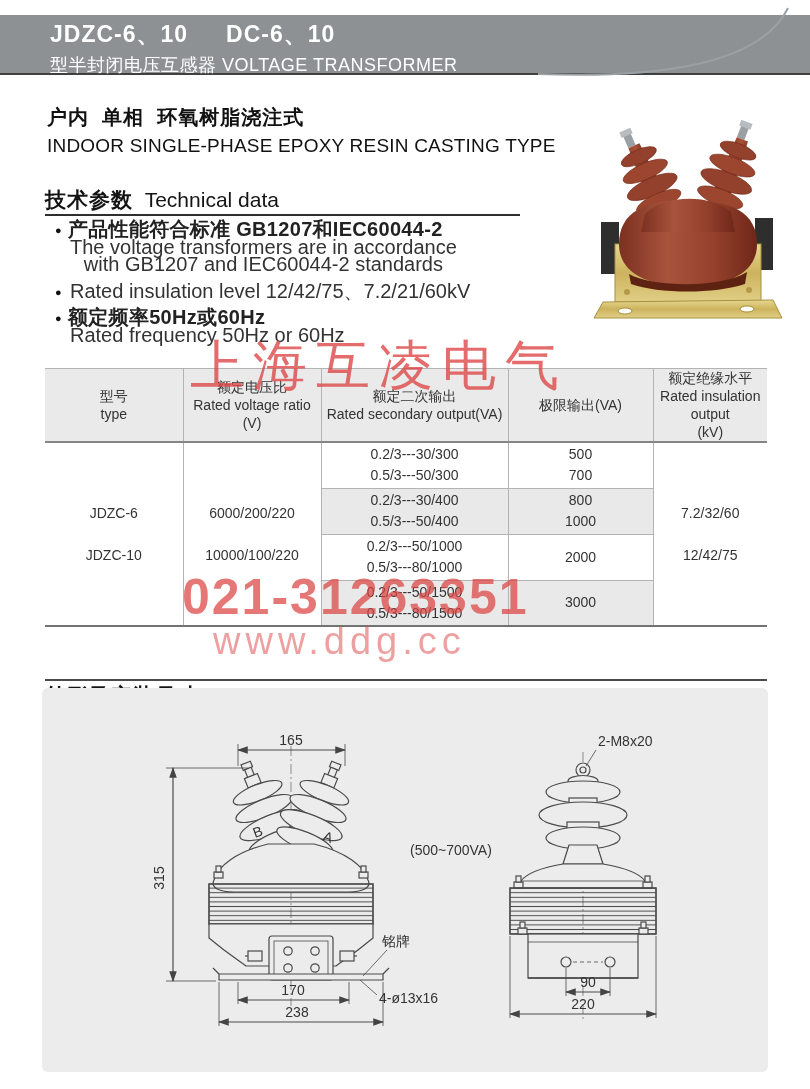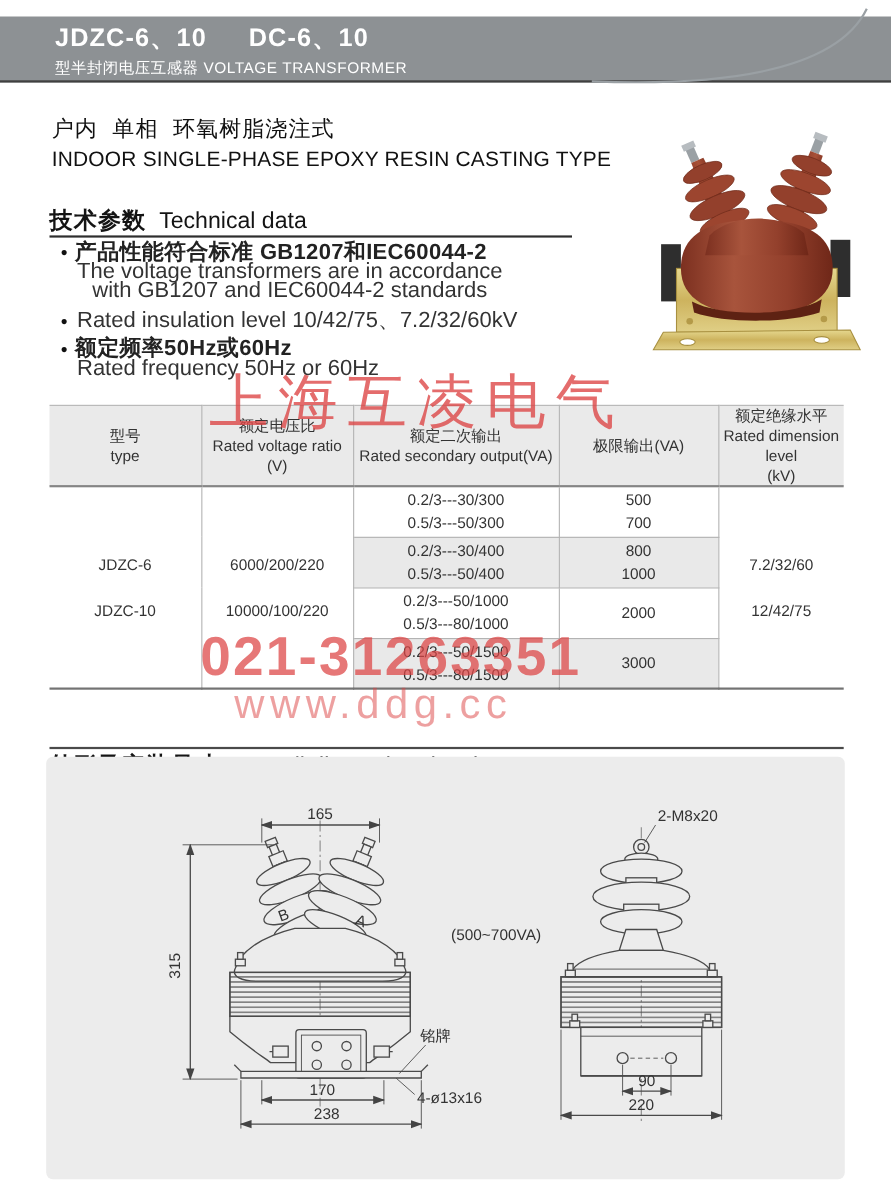--- a/index.html
+++ b/index.html
@@ -4,32 +4,32 @@
 <style>
   html,body{margin:0;padding:0;background:#fff;}
   .page{position:relative;width:810px;height:1089px;background:#fff;overflow:hidden;
         font-family:"Liberation Sans", sans-serif;color:#333;}
   
   .header-bar{position:absolute;left:0;top:15px;width:810px;height:58px;
               background:#8d9194;border-bottom:2px solid #404040;}
   .header-titles{position:absolute;left:50px;top:4px;color:#fff;}
   .model-line{font-size:23px;font-weight:bold;letter-spacing:1px;white-space:pre;}
   .model-line .gap{display:inline-block;width:38px;}
-  .header-sub{font-size:14px;margin-top:3px;letter-spacing:.5px;white-space:pre;}
+  .header-sub{font-size:18px;margin-top:3px;letter-spacing:.5px;white-space:pre;}
   .curve-svg{position:absolute;left:500px;top:0;width:310px;height:95px;}
   .logo-bubble{position:absolute;left:562px;top:5px;width:228px;height:77px;
                background:#fff;border-radius:14px;}
   .logo-square{position:absolute;left:16px;top:13px;width:57px;height:45px;}
   .logo-cn{position:absolute;left:82px;top:10px;font-size:34px;font-weight:bold;
            color:#3b3f43;letter-spacing:2px;white-space:nowrap;}
   .logo-en{position:absolute;left:20px;top:57px;width:200px;font-size:14px;
            color:#34383c;white-space:nowrap;}
   
   .intro{position:absolute;left:47px;top:104px;color:#111;}
-  .intro-cn{font-size:20px;font-weight:normal;white-space:pre;letter-spacing:1px;}
+  .intro-cn{font-size:20px;font-weight:bold;white-space:pre;letter-spacing:1px;}
   .intro-en{font-size:19px;margin-top:4px;letter-spacing:.2px;}
   
   .sec-title{position:absolute;left:45px;font-size:21px;color:#141414;white-space:pre;}
   .sec-title .cn{font-weight:bold;letter-spacing:1px;}
   .sec-title .en{font-weight:normal;}
   .rule{position:absolute;left:45px;height:2px;background:#2e2e2e;}
   
   .bullets{position:absolute;left:55px;top:221px;width:480px;}
   .bullet{display:flex;margin-bottom:9px;}
   .bullet .dot{width:13px;font-size:11px;color:#111;padding-top:3px;}
@@ -94,21 +94,21 @@
       <span class="dot">●</span>
       <div>
         <div class="ln cn">产品性能符合标准 GB1207和IEC60044-2</div>
         <div class="ln en">The voltage transformers are in accordance</div>
         <div class="ln en">with GB1207 and IEC60044-2 standards</div>
       </div>
     </div>
     <div class="bullet">
       <span class="dot">●</span>
       <div>
-        <div class="ln en">Rated insulation level 10/42/75、7.2/32/60kV</div>
+        <div class="ln en">Rated insulation level 12/42/75、7.2/21/60kV</div>
       </div>
     </div>
     <div class="bullet">
       <span class="dot">●</span>
       <div>
         <div class="ln cn">额定频率50Hz或60Hz</div>
         <div class="ln en">Rated frequency 50Hz or 60Hz</div>
       </div>
     </div>
   </div>
@@ -196,21 +196,21 @@
       </th>
       <th>
         <div>额定二次输出</div>
             <div>Rated secondary output(VA)</div>
       </th>
       <th>
         <div>极限输出(VA)</div>
       </th>
       <th>
         <div>额定绝缘水平</div>
-            <div>Rated dimension level</div>
+            <div>Rated insulation output</div>
             <div>(kV)</div>
       </th>
     </tr>
     <tr class="bd">
       <td rowspan="4" class="tall">
         <div>JDZC-6</div>
             <div>JDZC-10</div>
       </td>
       <td rowspan="4" class="tall">
         <div>6000/200/220</div>

